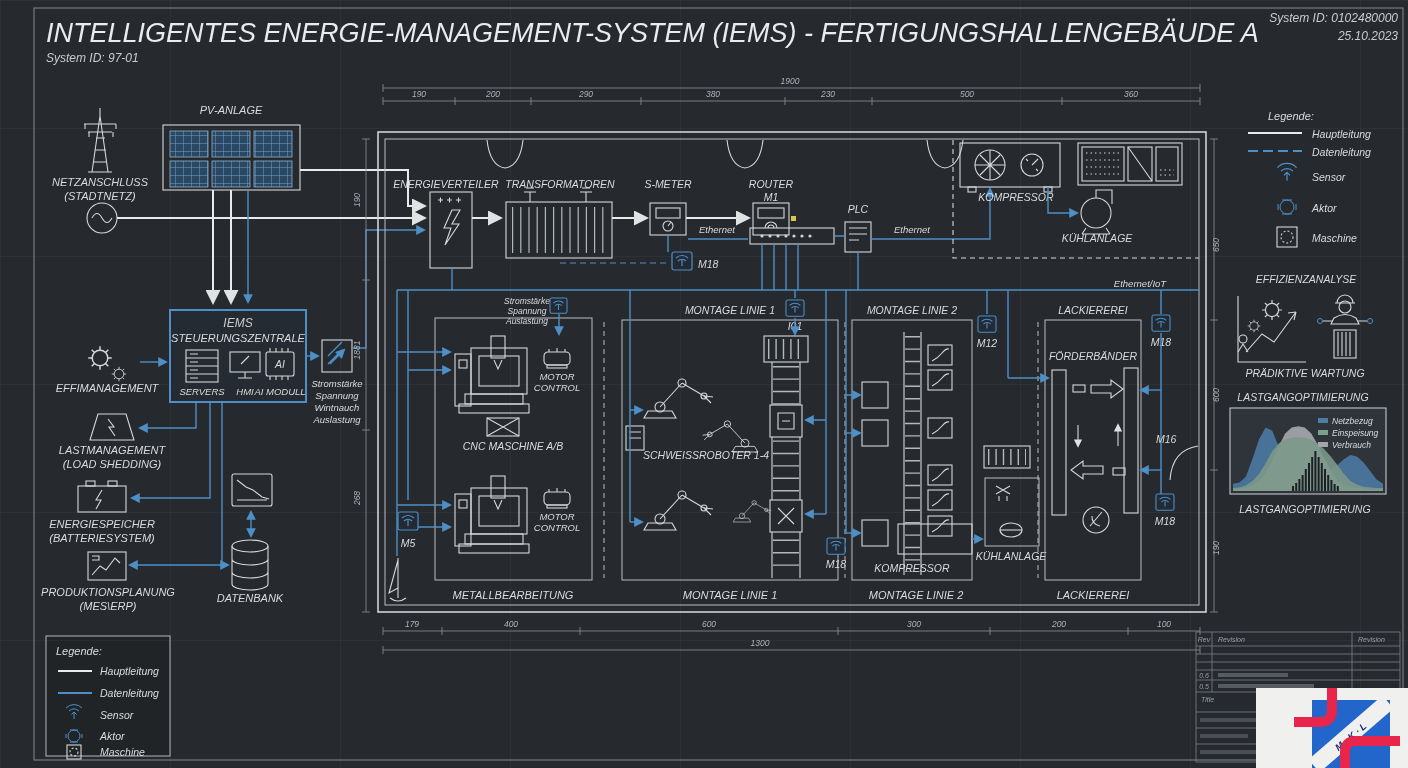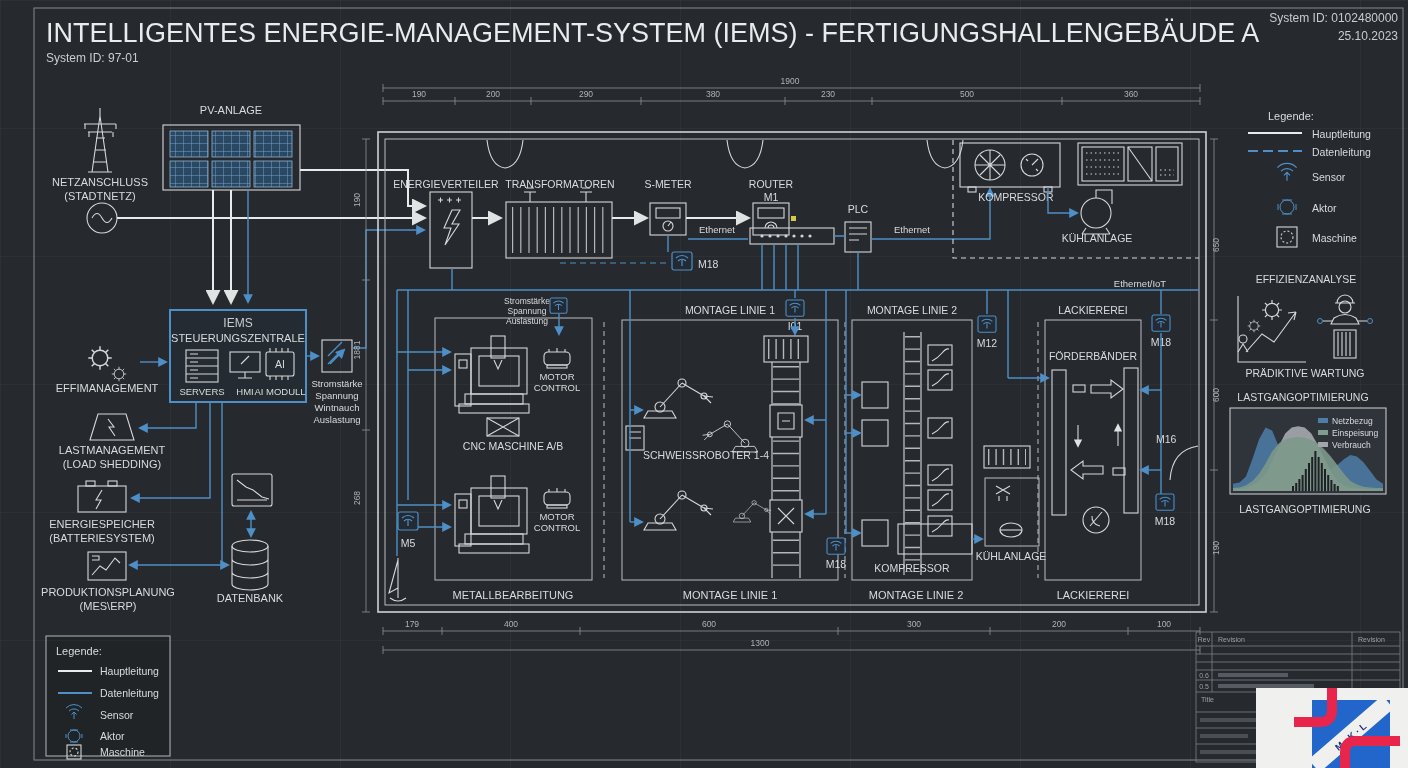--- a/index.html
+++ b/index.html
@@ -1,19 +1,19 @@
 <!DOCTYPE html>
 <html><head>
 <meta charset="utf-8">
 <style>
   html,body{margin:0;padding:0;background:#1d2024;}
   .canvas{position:relative;width:1408px;height:768px;overflow:hidden;background:#26292d;
     background-image:linear-gradient(rgba(255,255,255,.035) 1px,transparent 1px),
                      linear-gradient(90deg,rgba(255,255,255,.035) 1px,transparent 1px);
-    background-size:170px 128px;font-family:"Liberation Sans",sans-serif;}
+    background-size:170px 128px;font-family:"Liberation Sans",sans-serif;font-style:italic;}
   svg text{font-family:"Liberation Sans",sans-serif;fill:#d9dbdd;}
   .t27{font-size:27px;fill:#e9ebed;}
   .t12{font-size:12px;fill:#c9ccd0;}
   .t11{font-size:11px;}
   .t10{font-size:10.5px;}
   .t9{font-size:9.5px;}
   .t8{font-size:8.5px;}
   .t7{font-size:7px;fill:#9aa0a8;}
   .ctr{text-anchor:middle;}
   .end{text-anchor:end;}

